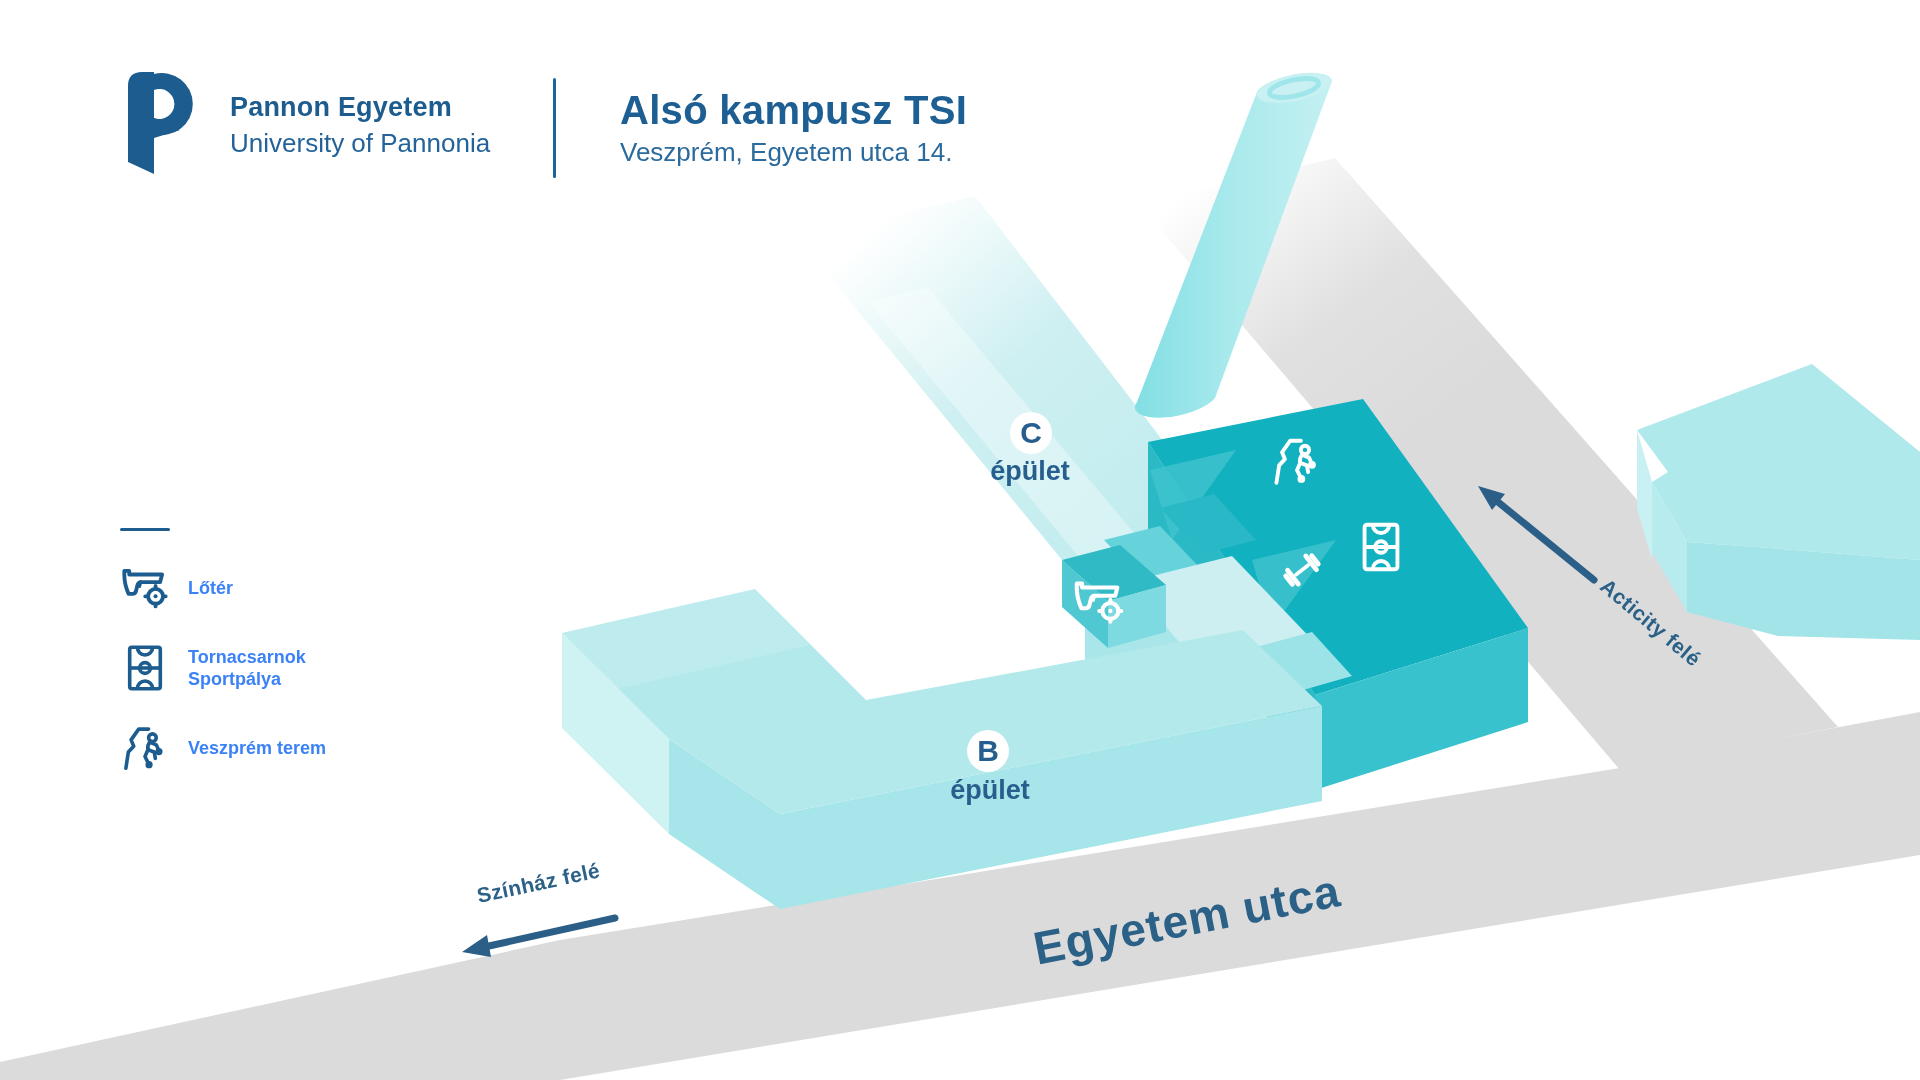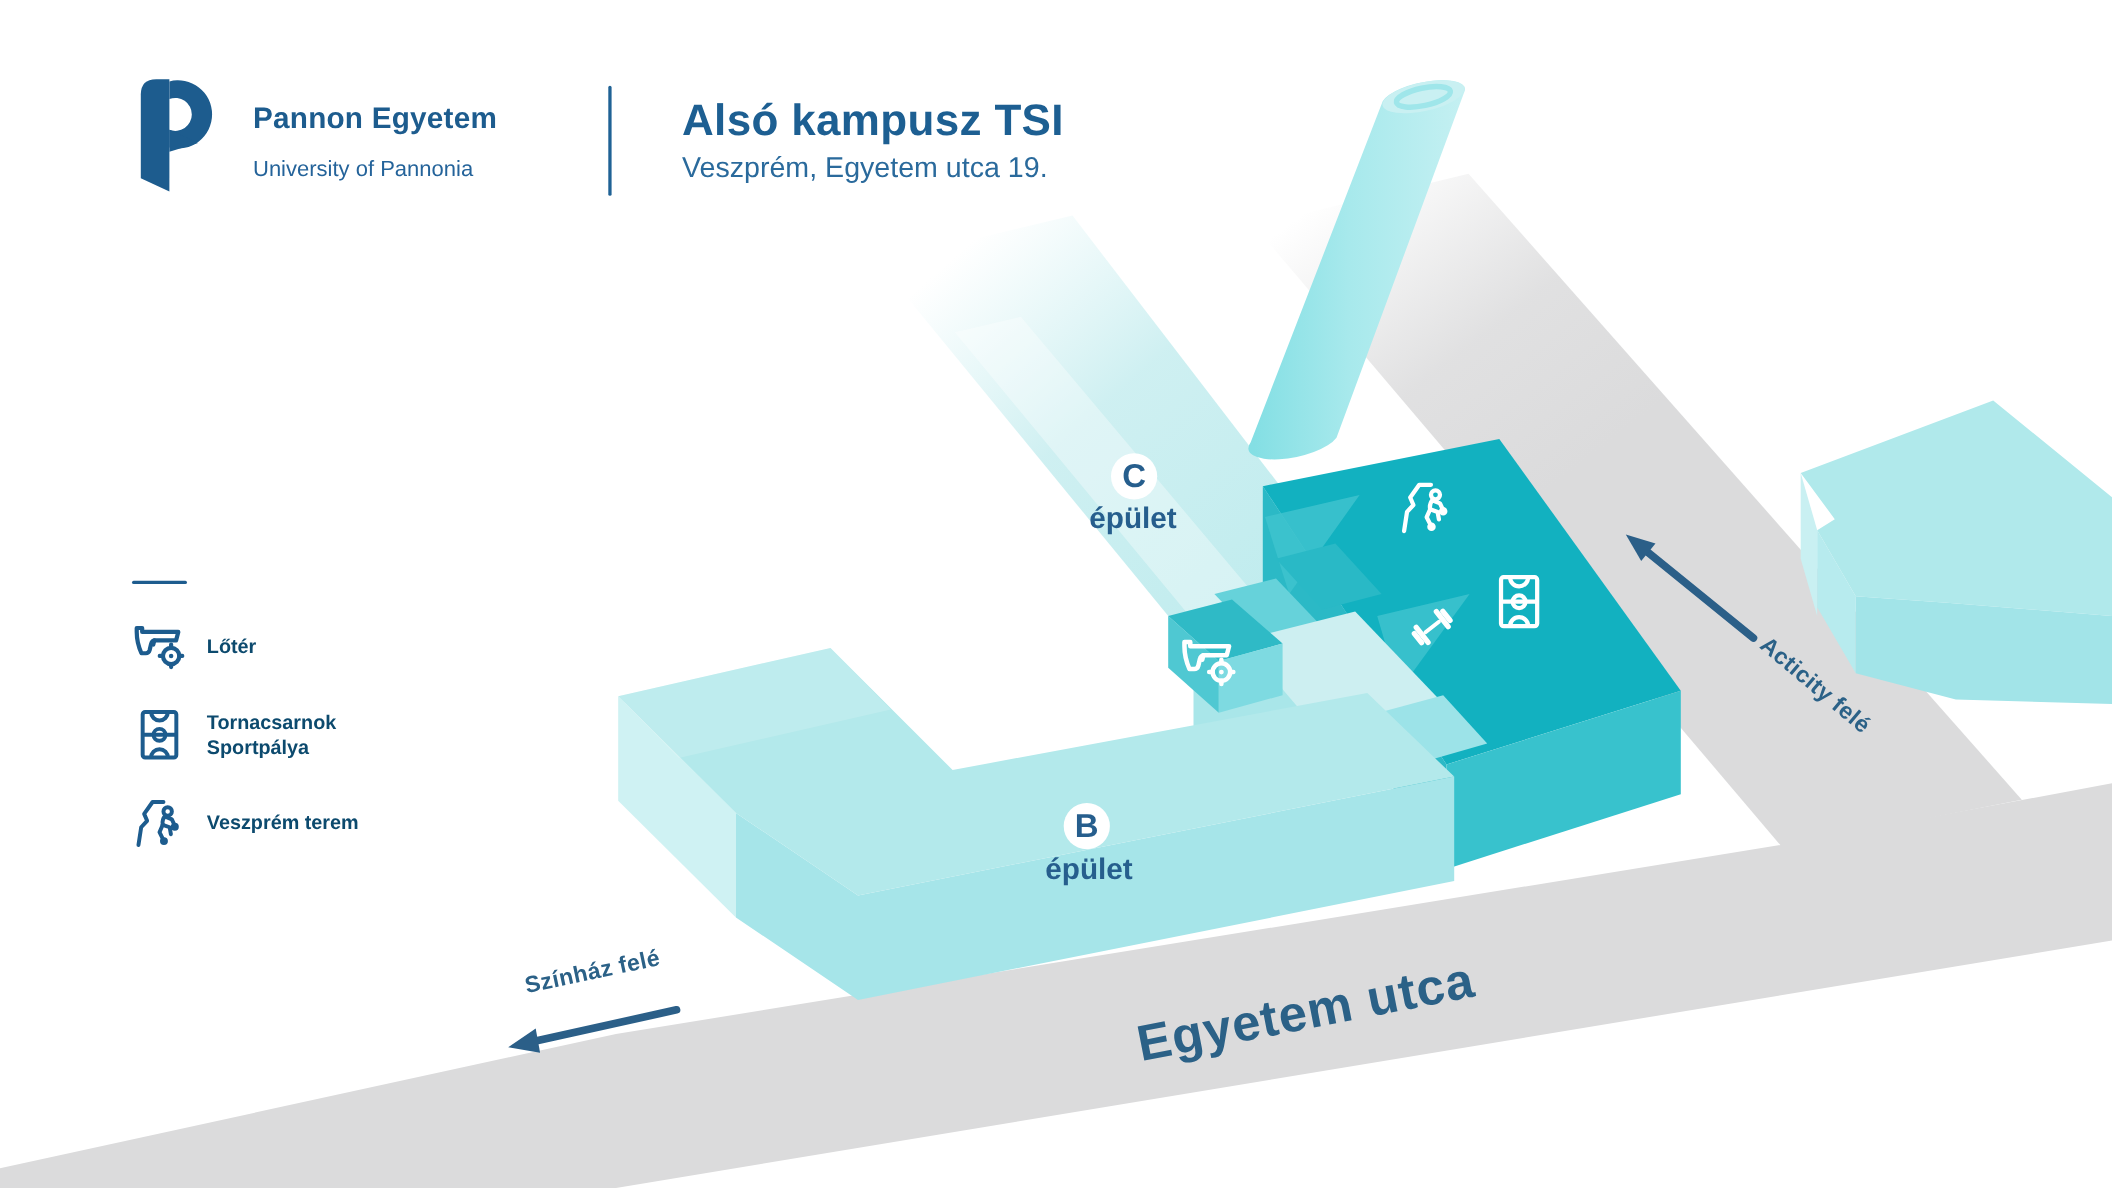--- a/index.html
+++ b/index.html
@@ -4,33 +4,33 @@
 <style>
   html,body{margin:0;padding:0;background:#ffffff;}
   body{font-family:"Liberation Sans", sans-serif; -webkit-font-smoothing:antialiased;}
   .stage{position:relative;width:1920px;height:1080px;background:#ffffff;overflow:hidden;}
 
   
   .header{position:absolute;left:0;top:0;width:100%;height:200px;z-index:30;}
   .logo{position:absolute;left:114px;top:64px;width:100px;height:116px;}
   .brand{position:absolute;left:230px;top:92px;color:#1d5c8e;}
   .brand .t1{font-size:27px;font-weight:700;letter-spacing:.2px;}
-  .brand .t2{font-size:20px;font-weight:400;margin-top:20px;color:#24639a;}
+  .brand .t2{font-size:26px;font-weight:400;margin-top:5px;color:#24639a;}
   .vdiv{position:absolute;left:553px;top:78px;width:3px;height:100px;background:#1f6295;border-radius:2px;}
   .campus{position:absolute;left:620px;top:88px;color:#1d5f92;}
   .campus .t1{font-size:40px;font-weight:700;letter-spacing:.3px;}
   .campus .t2{font-size:26px;font-weight:400;margin-top:4px;color:#2a6a9c;}
 
   
   .legend{position:absolute;left:118px;top:528px;width:300px;z-index:30;color:#1d5c8e;}
   .legend .rule{width:50px;height:3px;background:#1d5c8e;margin:0 0 30px 2px;border-radius:2px;}
   .leg-item{display:flex;align-items:center;margin-bottom:26px;}
   .leg-item .ic{width:54px;height:54px;flex:0 0 54px;color:#1d5c8e;}
   .leg-item .ic svg{width:54px;height:54px;display:block;}
-  .leg-item .tx{margin-left:16px;font-size:18px;font-weight:700;line-height:22px;color:#0c4a6e;}
+  .leg-item .tx{margin-left:16px;font-size:18px;font-weight:700;line-height:22px;color:#3b82f6;}
 
   
   .map{position:absolute;left:0;top:0;width:1920px;height:1080px;z-index:10;}
   text{font-family:"Liberation Sans", sans-serif;}
   .street-text{font-size:46px;font-weight:700;fill:#2b6187;letter-spacing:1px;}
   .dir-text{font-size:21px;font-weight:700;fill:#2b6187;letter-spacing:.4px;}
   .bldg-letter{font-size:30px;font-weight:700;fill:#265e8d;}
   .bldg-label{font-size:27px;font-weight:700;fill:#265e8d;}
   .map-icon{color:#ffffff;}
 </style>
@@ -181,21 +181,21 @@
       <path d="M40 10 A31 31 0 1 1 40 70 L40 54 A15 15 0 1 0 40 26 Z" fill="#1d5c8e"></path>
       <path d="M40 54 L66 66 L40 74 Z" fill="#1d5c8e"></path>
     </svg>
     <div class="brand">
       <div class="t1">Pannon Egyetem</div>
       <div class="t2">University of Pannonia</div>
     </div>
     <div class="vdiv"></div>
     <div class="campus">
       <div class="t1">Alsó kampusz TSI</div>
-      <div class="t2">Veszprém, Egyetem utca 19.</div>
+      <div class="t2">Veszprém, Egyetem utca 14.</div>
     </div>
   </div>
 
   <div class="legend">
     <div class="rule"></div>
 
     <div class="leg-item">
       <span class="ic">
         <svg viewBox="0 0 24 24">
             <use href="#icon-gun"></use>

